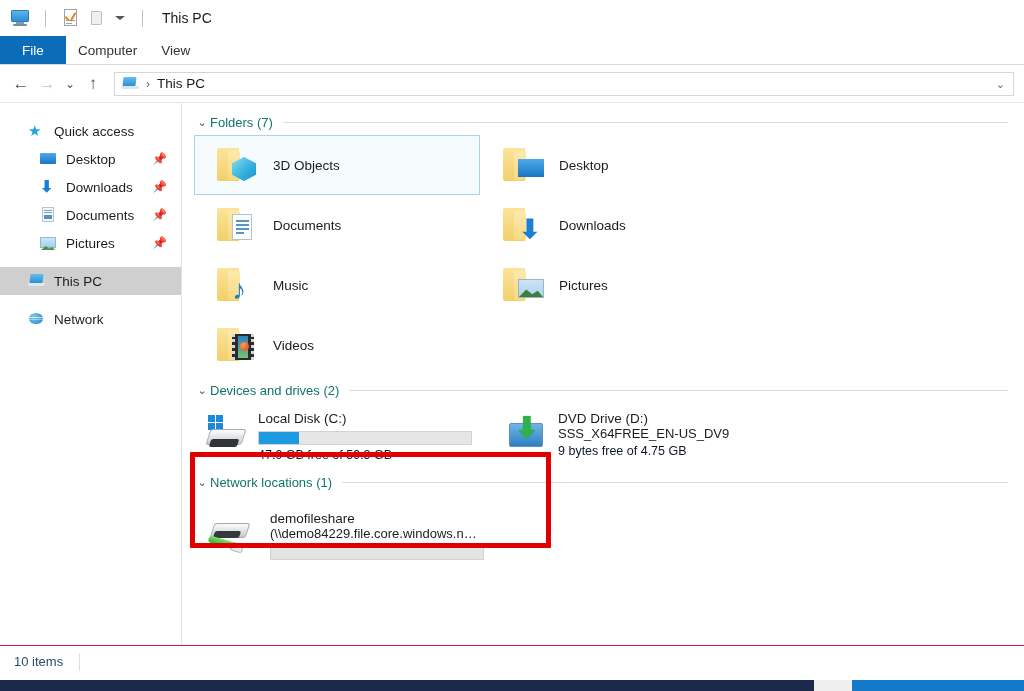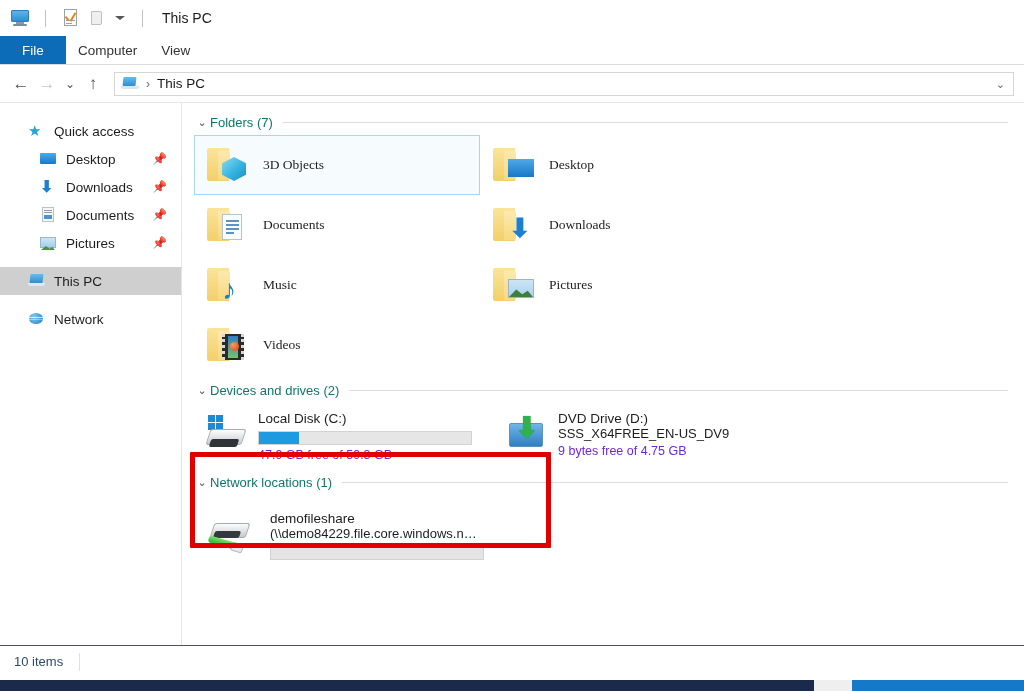--- a/index.html
+++ b/index.html
@@ -122,21 +122,21 @@
   
   .content { flex:1; padding:12px 16px 0 12px; overflow:hidden; position:relative; }
   .group-head { display:flex; align-items:center; margin-bottom:5px; }
   .grp-chev { color:#555; font-size:11px; width:16px; display:inline-block; text-align:center;}
   .grp-title { color:#0f766e; font-size:13px; margin-right:10px; white-space:nowrap;}
   .grp-rule { flex:1; height:1px; background:#dcdcdc; }
 
   .grid { display:flex; flex-wrap:wrap; }
   .tile {
     width:286px; height:60px; display:flex; align-items:center;
-    padding-left:10px; border:1px solid transparent;font-family:Liberation Serif, serif;
+    padding-left:20px; border:1px solid transparent;
   }
   .tile.selected { border:1px solid #a9d4f5; background:#f6fbfe; }
   .tile .t-label { font-size:13.5px; color:#1c1c1c; margin-left:14px; }
 
   
   .fold { width:44px; height:40px; position:relative; flex:none; }
   .fold .back { position:absolute; left:2px; top:3px; width:22px; height:33px;
     background:linear-gradient(#fbe49a,#f2cf6a); border-radius:2px 0 0 2px; }
   .fold .front { position:absolute; left:13px; top:6px; width:12px; height:29px;
     background:linear-gradient(#fde9ae,#f7d97f); border-radius:0 2px 2px 0; }
@@ -178,21 +178,21 @@
   .net-icon .face { position:absolute; left:10px; top:16px; width:26px; height:7px; background:#34393d;
      transform:skewX(-18deg); border-radius:2px;}
   .net-icon .cable { position:absolute; left:4px; top:24px; width:28px; height:7px;
      background:linear-gradient(#7de06a,#2bb03d); border-radius:4px; transform:rotate(16deg);}
   .net-icon .plug { position:absolute; left:27px; top:28px; width:12px; height:9px;
      background:#e9ecee; border:1px solid #b4b9bd; border-radius:2px; transform:rotate(16deg);}
 
   .drv-text { margin-left:8px; padding-top:2px; }
   .drv-name { font-size:13.5px; color:#1c1c1c; white-space:nowrap; }
   .drv-sub { font-size:13px; color:#1c1c1c; white-space:nowrap; }
-  .drv-free { font-size:12.5px; color:#6d28d9; margin-top:3px; white-space:nowrap;}
+  .drv-free { font-size:12.5px; color:#0f172a; margin-top:3px; white-space:nowrap;}
   .bar { width:214px; height:14px; background:#e6e6e6; border:1px solid #d2d2d2; margin-top:5px; margin-bottom:2px;}
   .bar .fill { height:100%; background:#1e9ae0; }
   .bar.empty { background:#e4e4e4; }
 
   
   .red-box {
     position:absolute; border:5px solid #e00000; border-radius:1px;
     left:190px; top:452px; width:361px; height:96px; pointer-events:none;
   }
 

